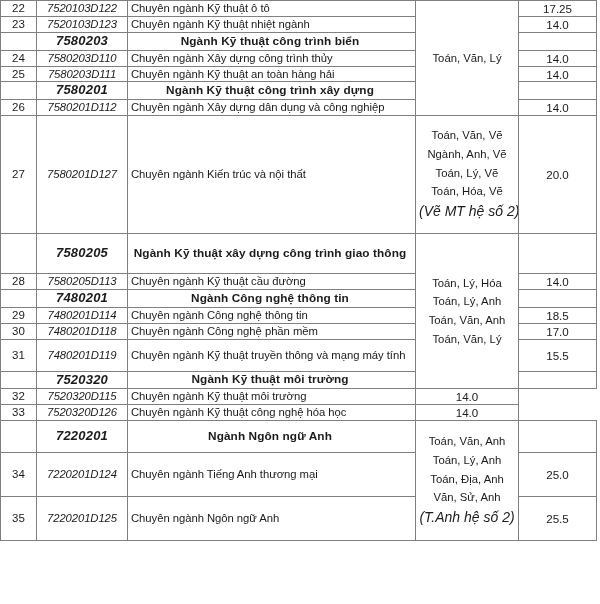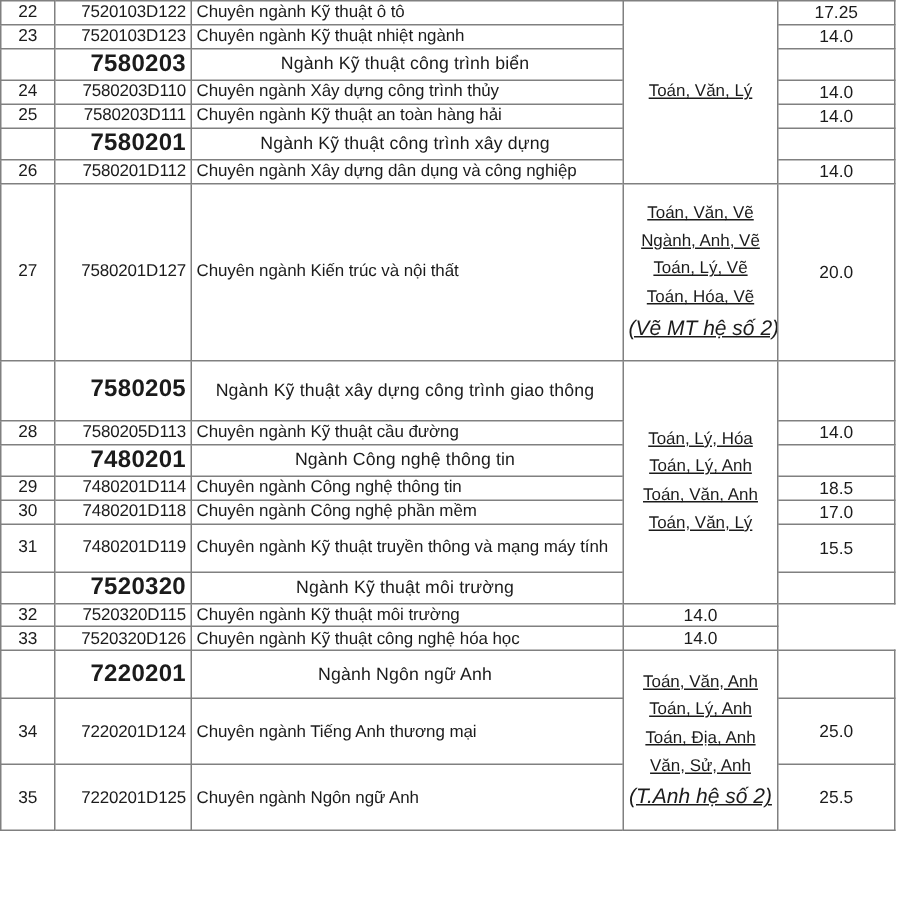--- a/index.html
+++ b/index.html
@@ -46,60 +46,60 @@
   col.c-name  { width: 288px; }
   col.c-subj  { width: 103px; }
   col.c-score { width: 78px; }
 
   
   .no {
     text-align: center;
     font-size: 11.5px;
   }
   .code {
-    text-align: right;
+    text-align: center;
     font-size: 11.3px;
     letter-spacing: -0.1px;
+    font-style: italic;
   }
   .name {
     text-align: left;
     padding-left: 4px;
     white-space: normal;
     font-size: 11.3px;
     letter-spacing: -0.05px;
   }
   .score {
     text-align: center;
     font-size: 11.6px;
   }
   .subject {
     text-align: center;
     vertical-align: middle;
     white-space: normal;
     font-size: 11.3px;
-    text-decoration: underline;
   }
   .subject .sline {
     display: block;
     padding: 3px 0;
     white-space: nowrap;
   }
   .subject .sline.note {
     font-style: italic;
     font-size: 14px;
   }
 
   
   tr.group td.code {
     font-weight: bold;
-    font-size: 16px;
+    font-size: 13px;
     letter-spacing: 0.2px;
   }
   tr.group td.name {
-    font-weight: normal;
+    font-weight: bold;
     text-align: center;
     font-size: 11.8px;
     padding-left: 0;
     letter-spacing: 0.1px;
   }
 
   .tall-27 { height: 118px; }
   .h-group2 { height: 40px; padding-left: 37px; }
   .h-31 { height: 32px; }
   .h-34 { height: 44px; }

